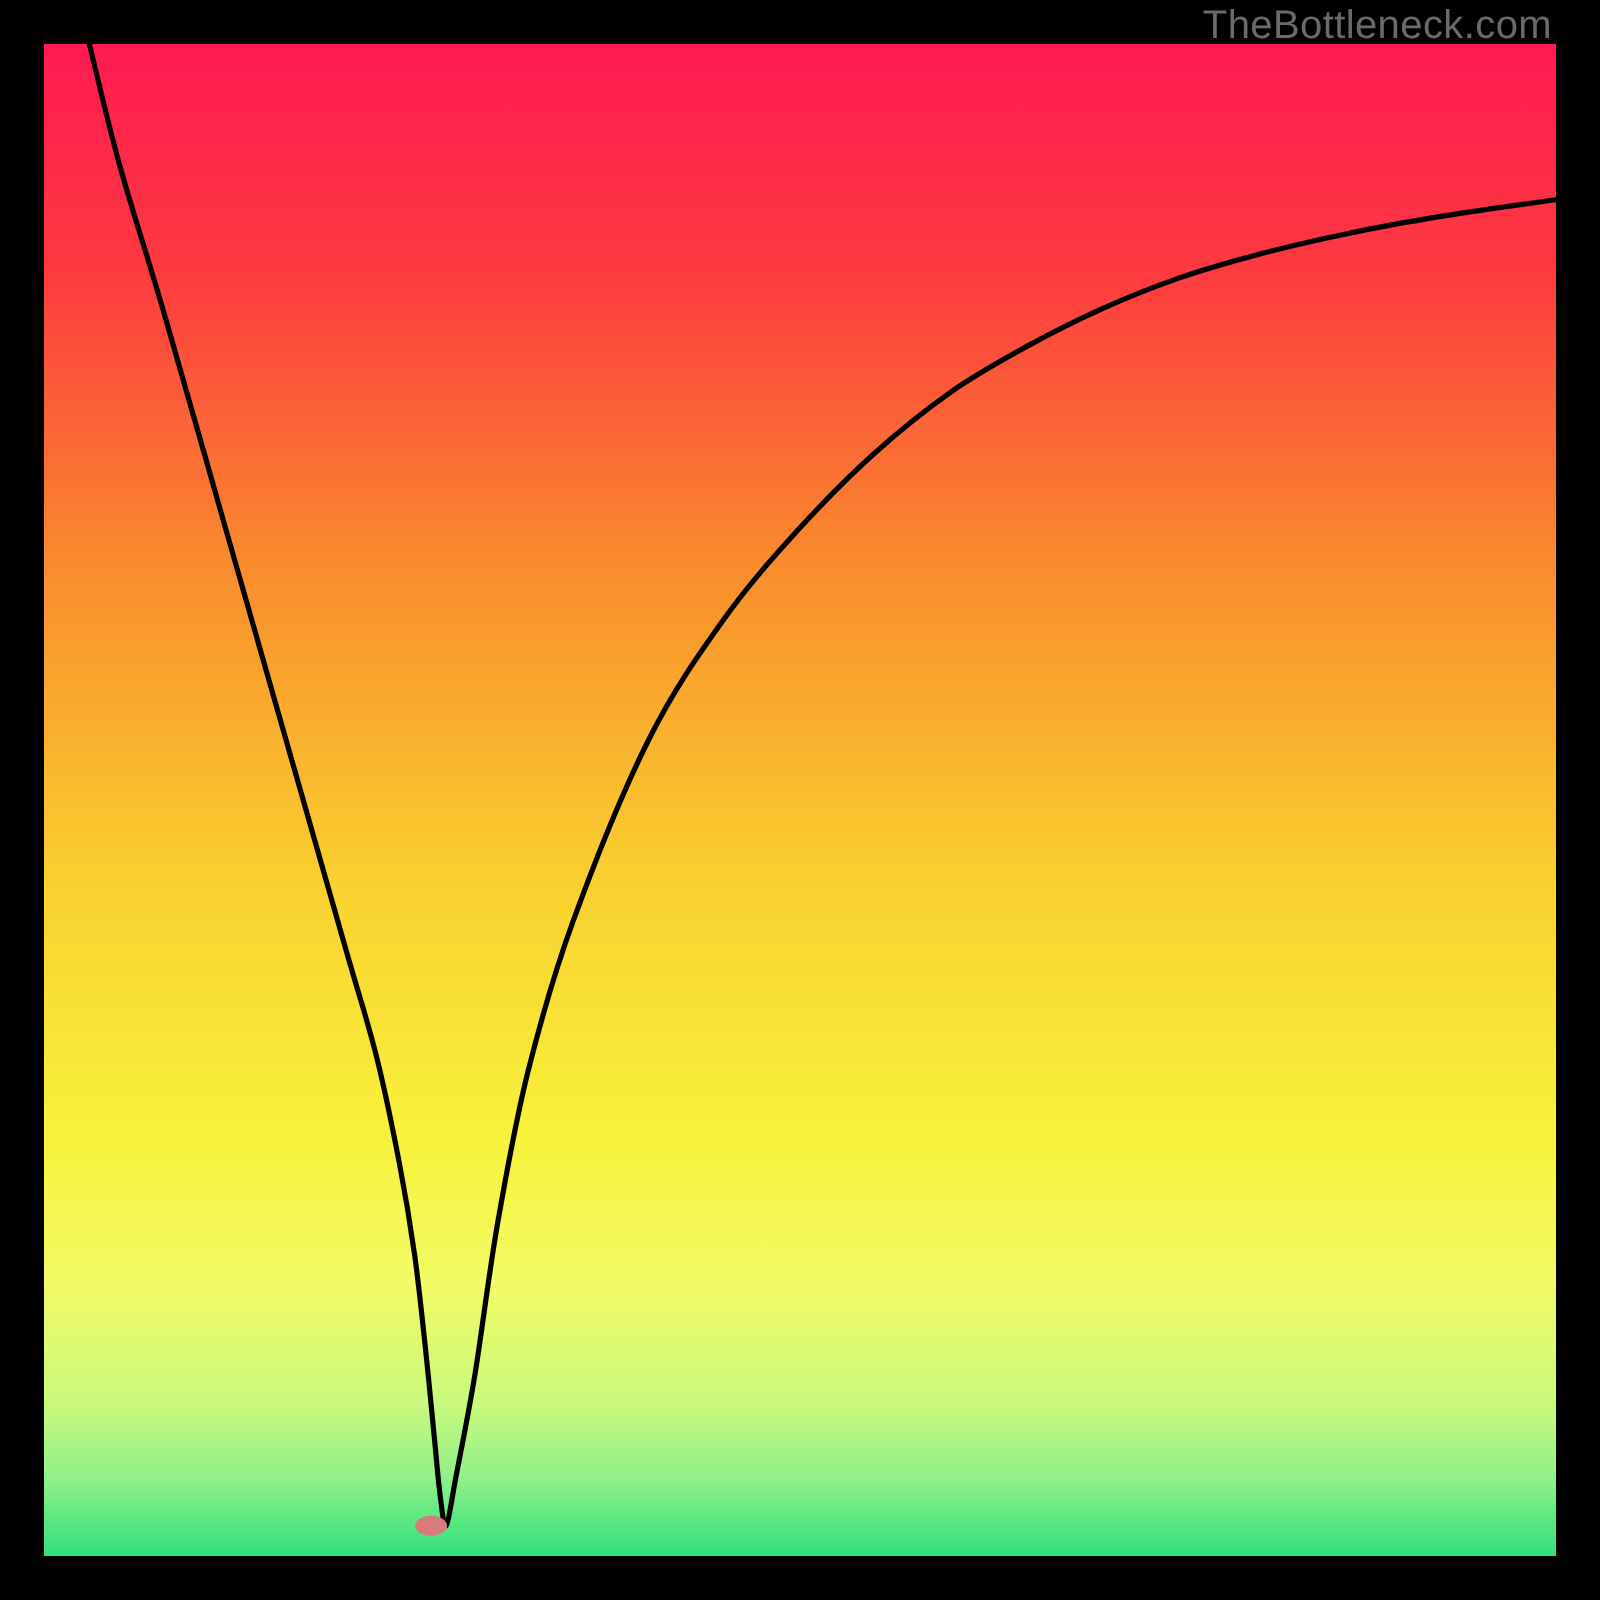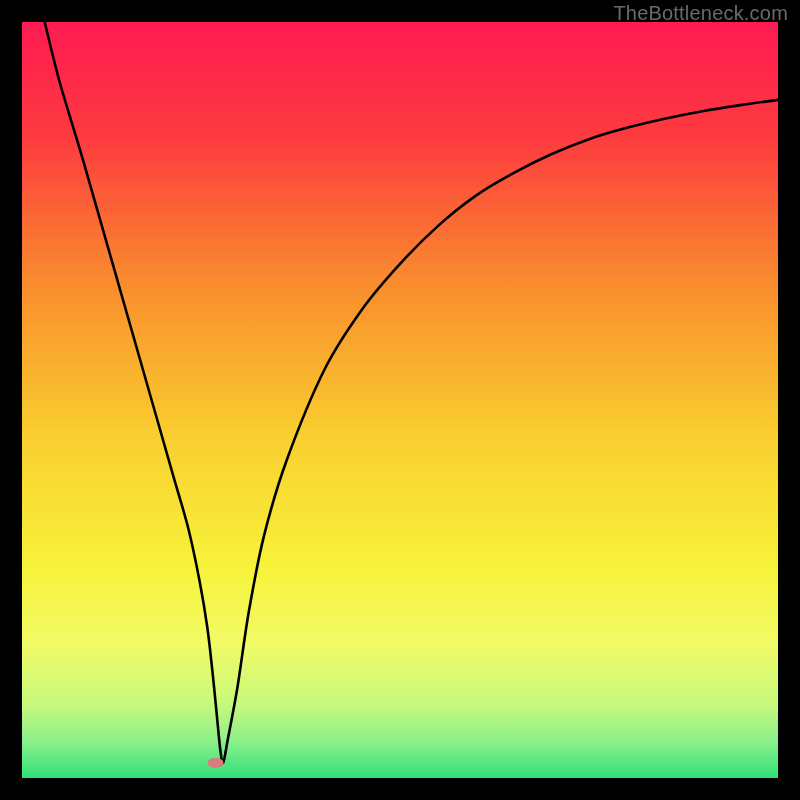--- a/index.html
+++ b/index.html
@@ -21,21 +21,21 @@
   .plot-area {
     position: absolute;
     left: 0;
     top: 0;
     width: 756px;
     height: 756px;
   }
   .watermark {
     position: absolute;
     top: 2px;
-    right: 12px;
+    right: 24px;
     font-family: Arial, Helvetica, sans-serif;
     font-size: 20px;
     font-weight: 500;
     color: #6a6a6a;
     letter-spacing: 0.2px;
   }
   svg {
     display: block;
   }
 </style>

